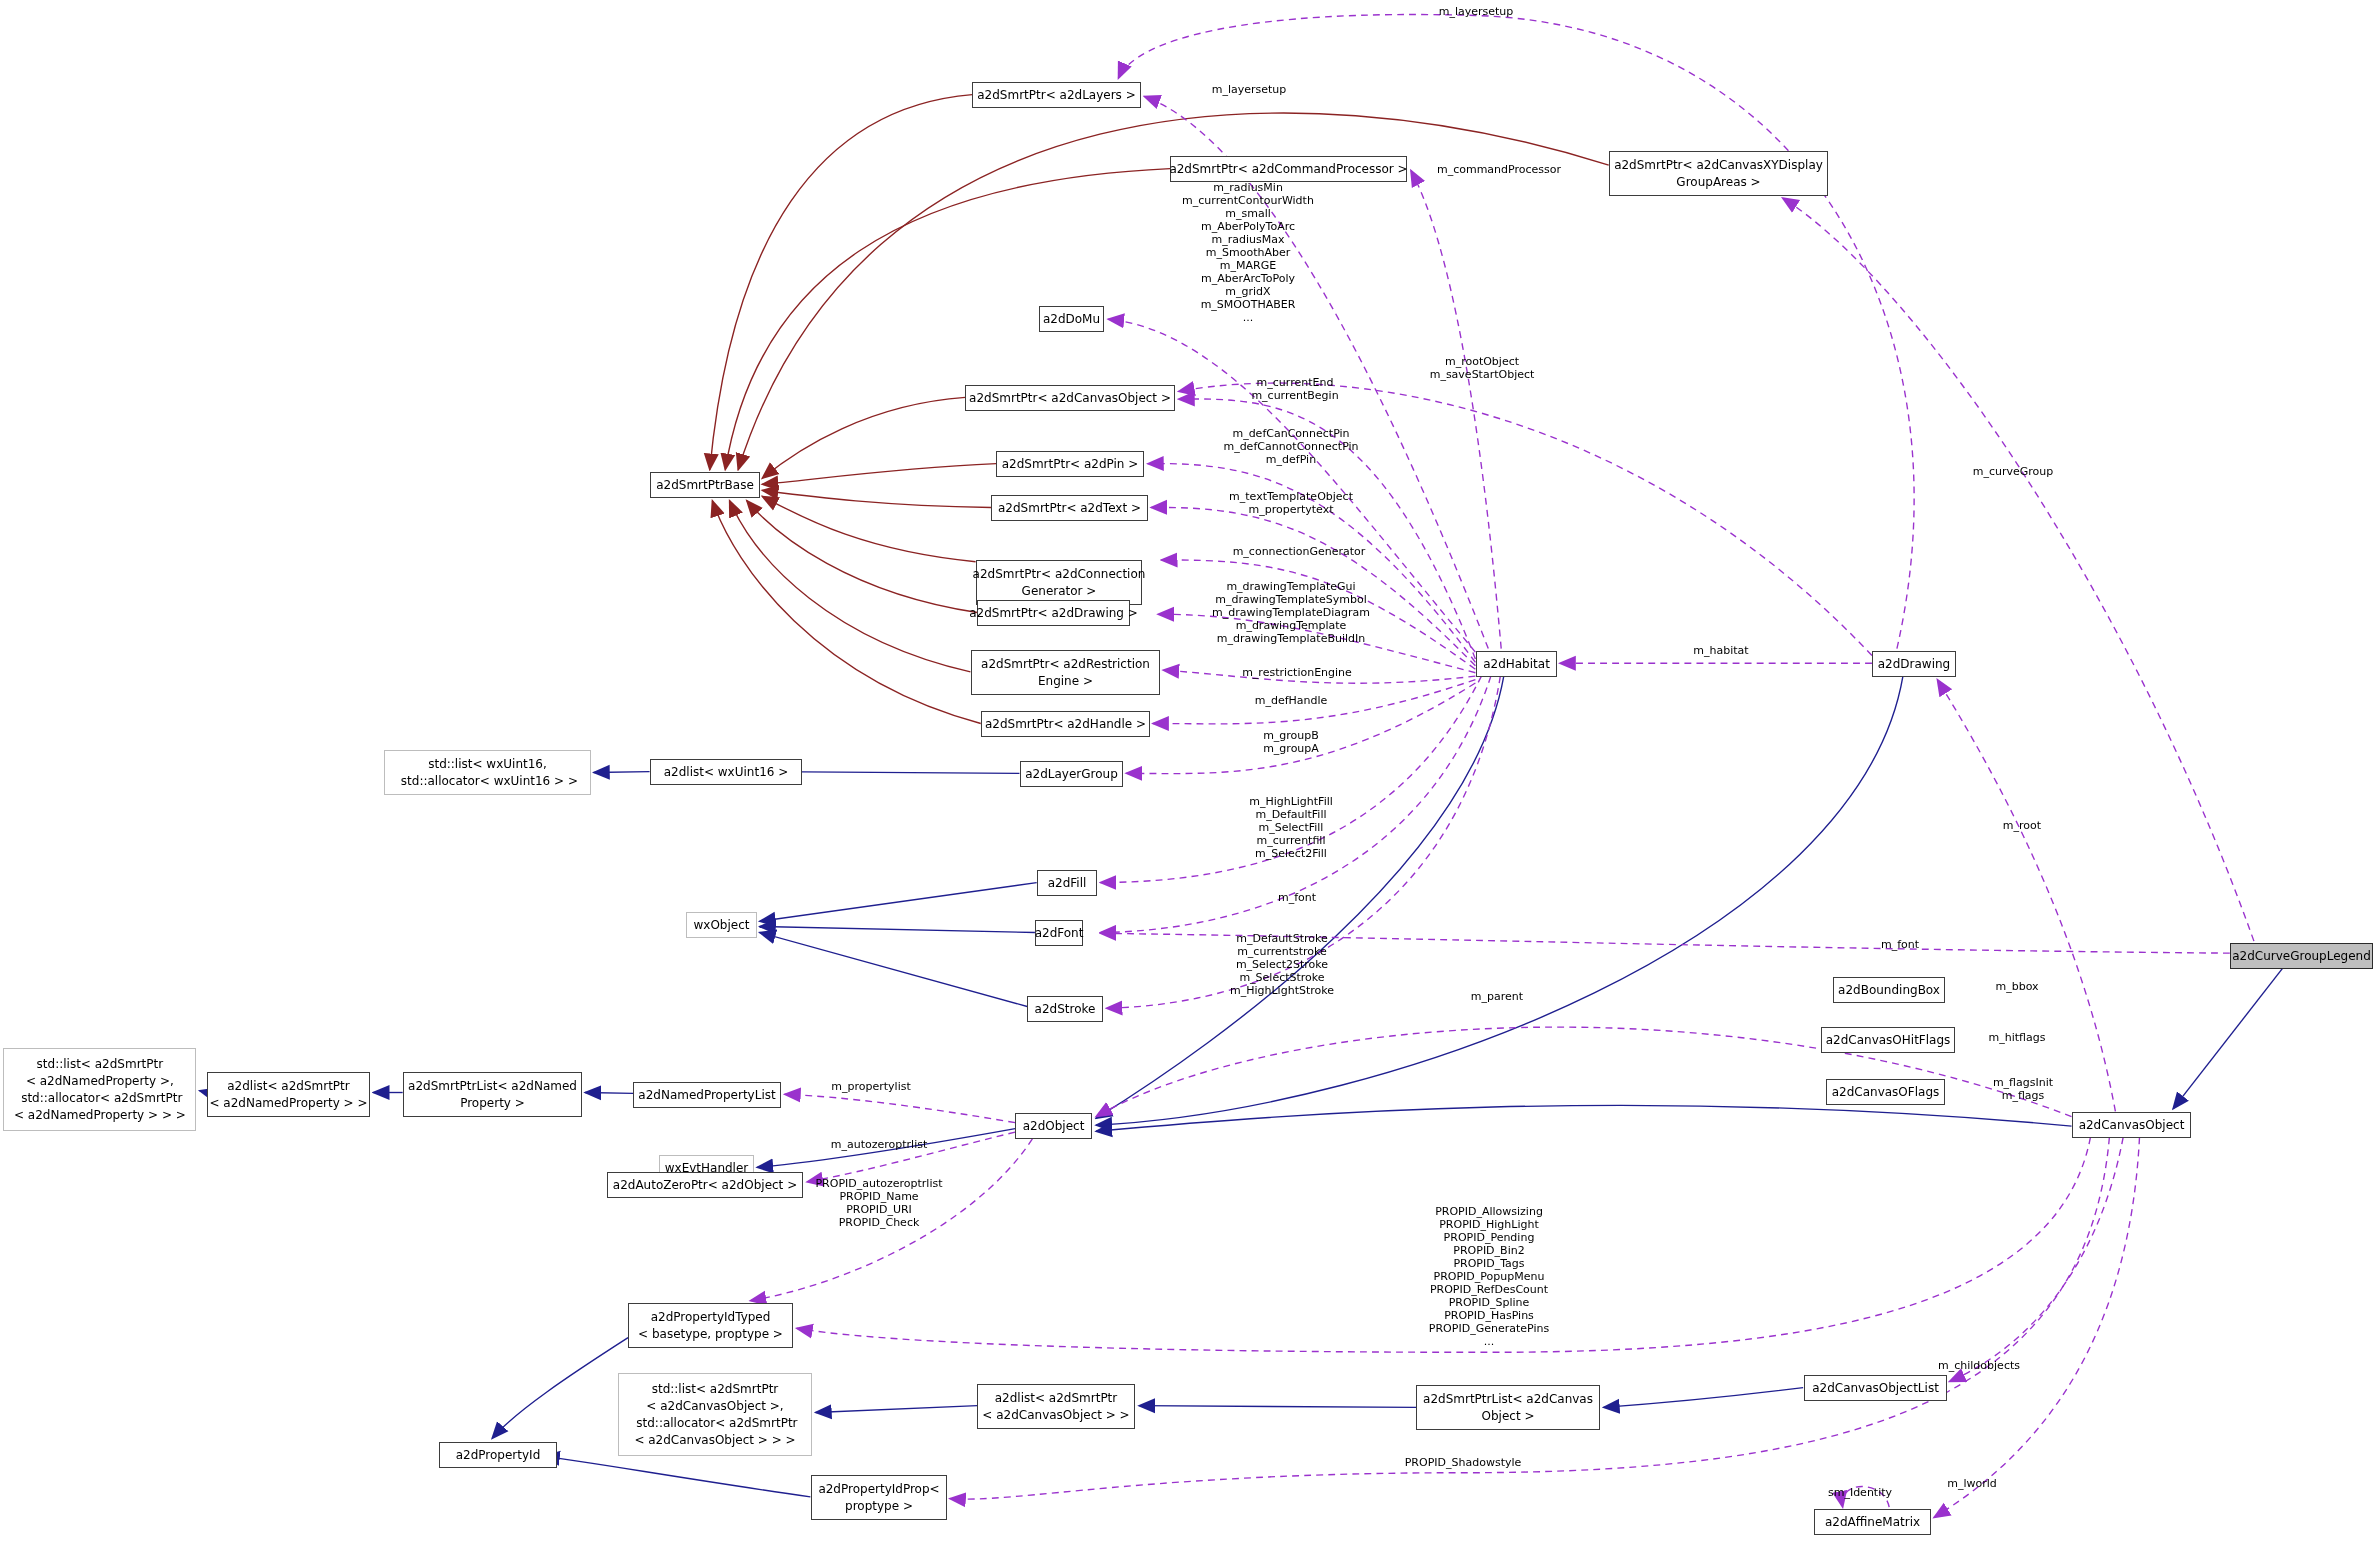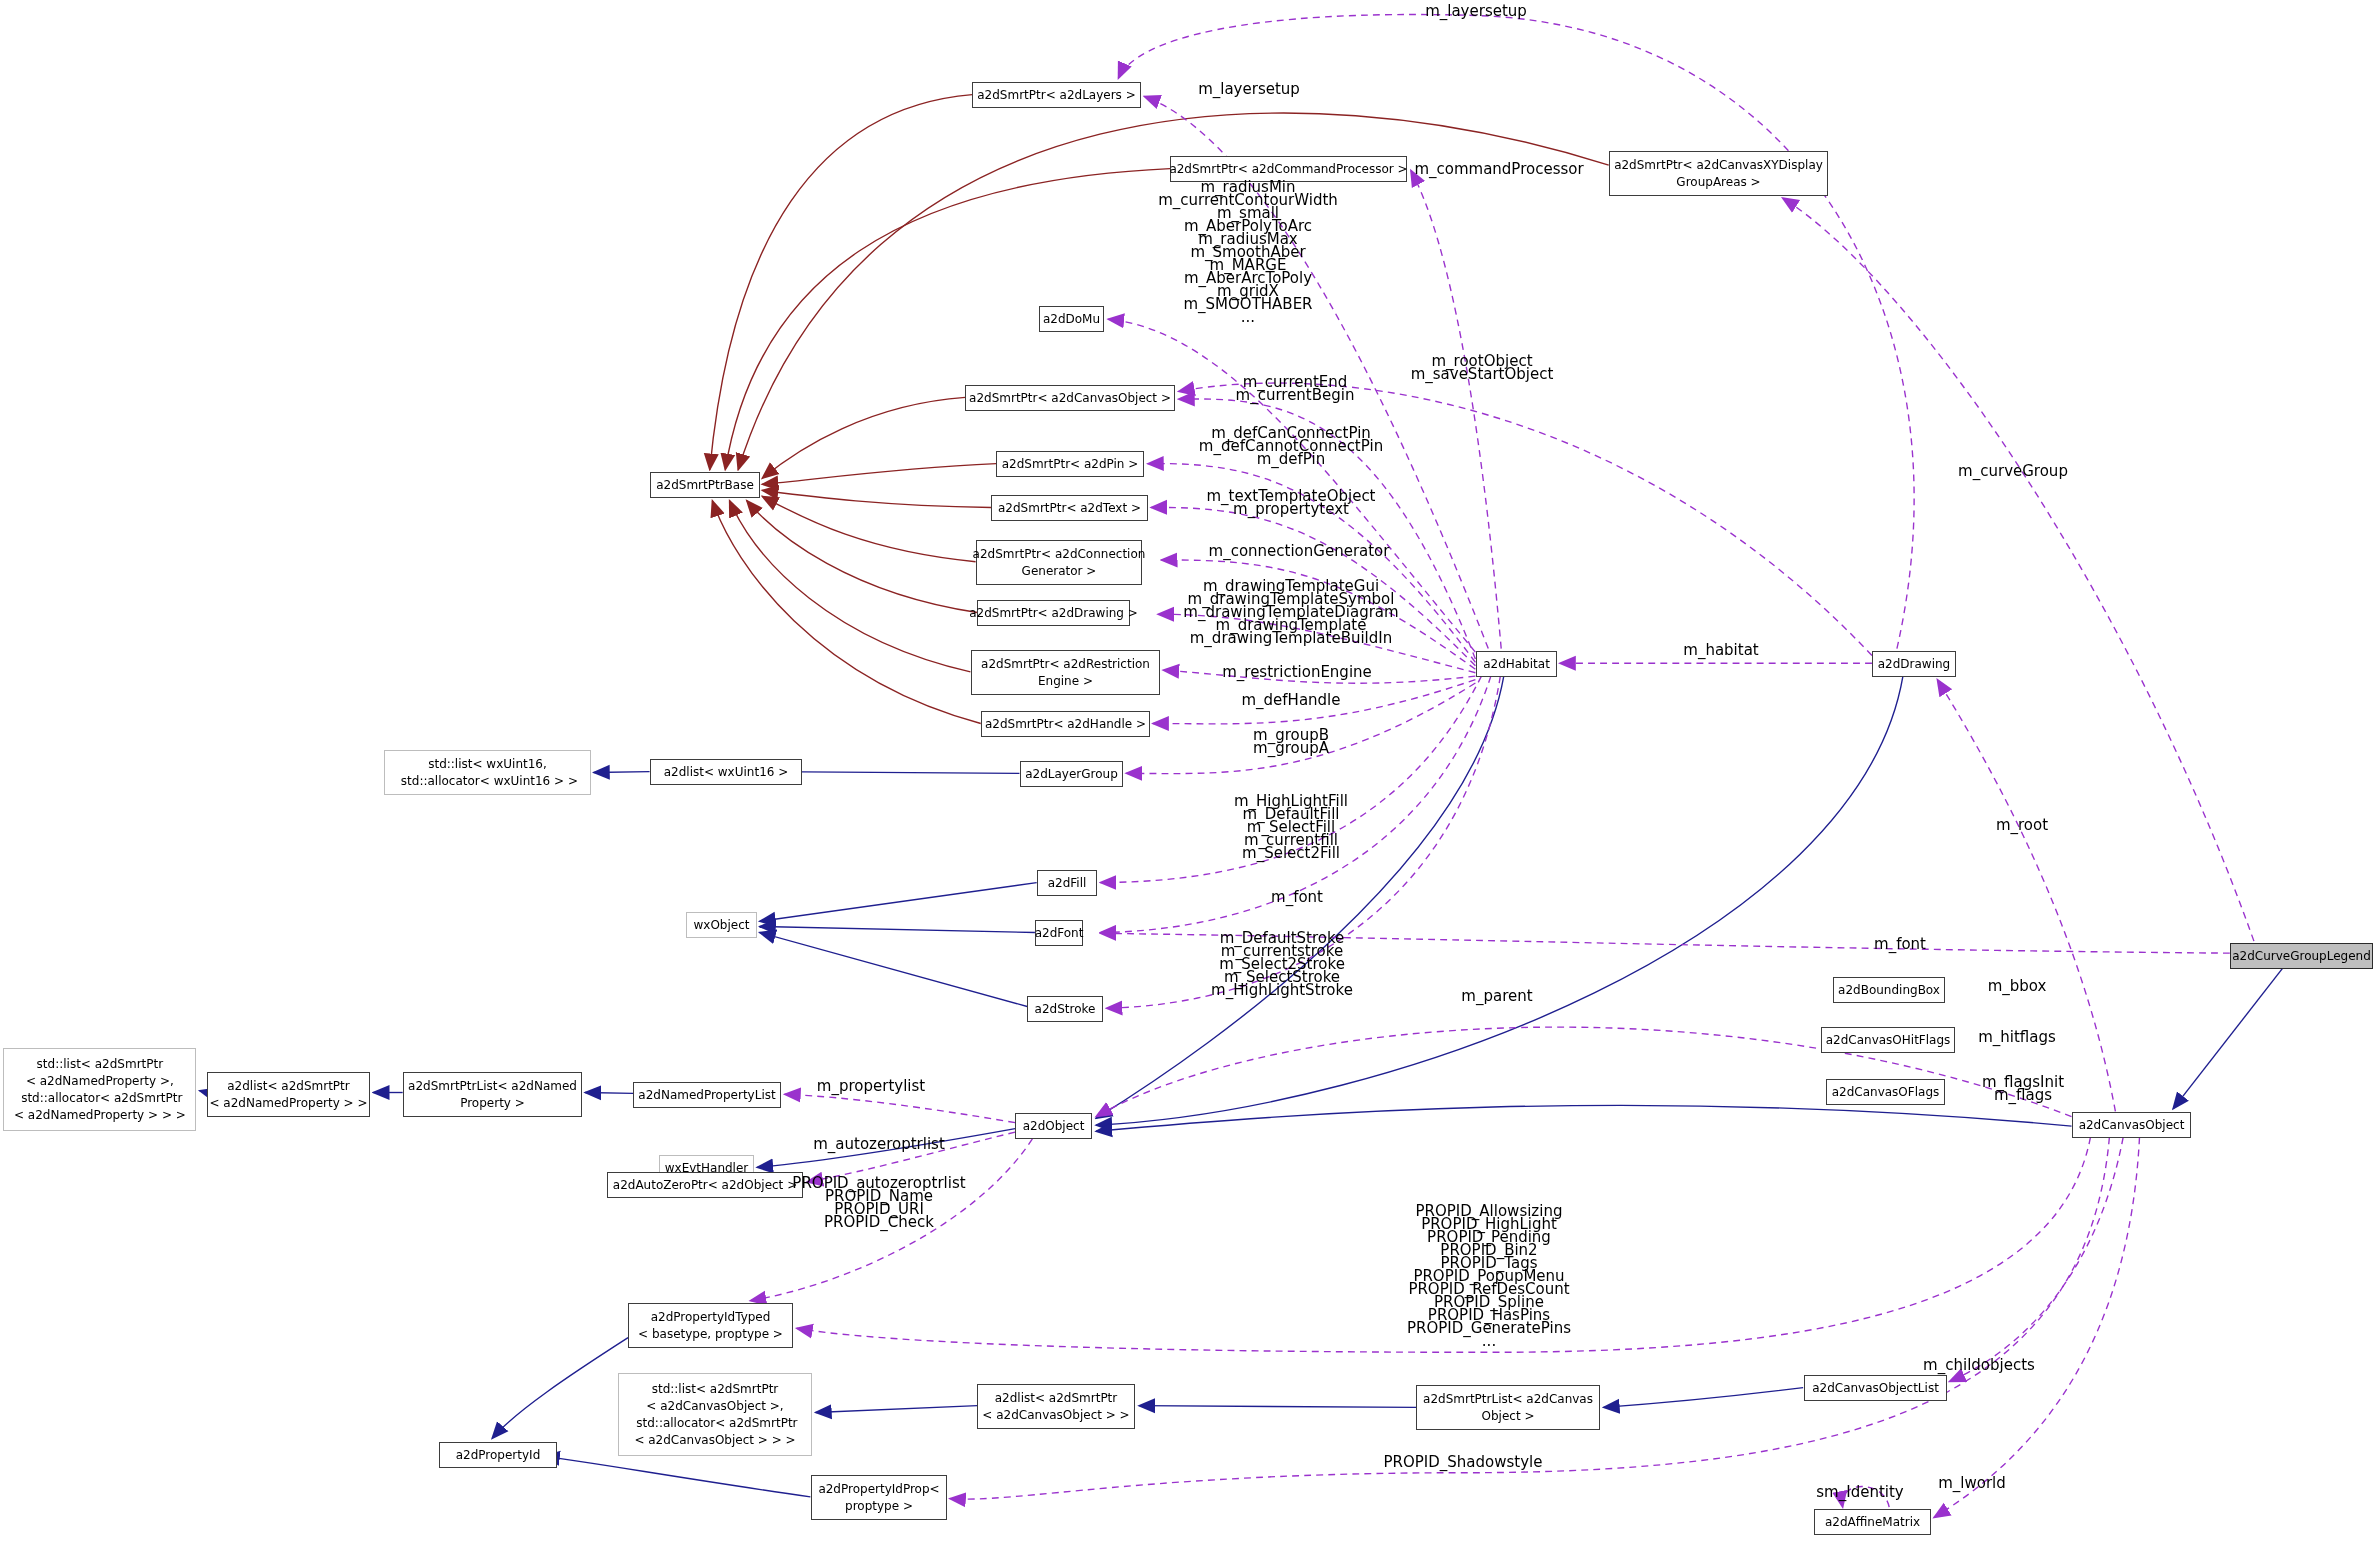--- a/index.html
+++ b/index.html
@@ -5,21 +5,21 @@
   html,body{margin:0;padding:0;background:#ffffff;}
   #stage{position:relative;width:2377px;height:1545px;background:#ffffff;overflow:hidden;
          font-family:"DejaVu Sans","Liberation Sans",sans-serif;}
   #wires{position:absolute;left:0;top:0;width:2377px;height:1545px;}
   .node{position:absolute;display:flex;align-items:center;justify-content:center;text-align:center;
         background:#ffffff;border:1.3px solid #3d3d3d;color:#000;font-size:12px;line-height:17px;
         box-sizing:border-box;white-space:pre;cursor:pointer;}
   .node.external{border:1.3px solid #bdbdbd;}
   .node.highlight{background:#bfbfbf;border:1.3px solid #2b2b2b;}
   .elabel{position:absolute;transform:translateX(-50%);text-align:center;color:#000;
-          font-size:15px;line-height:13px;white-space:pre;}
+          font-size:11px;line-height:13px;white-space:pre;}
   path.usage{stroke:#9a32cd;stroke-width:1.6;fill:none;stroke-dasharray:8 6;}
   path.inherit{stroke:#1f1f8f;stroke-width:1.6;fill:none;}
   path.template{stroke:#8b2323;stroke-width:1.6;fill:none;}
 </style>
 </head>
 <body>
 
 <div id="stage">
   <svg id="wires" viewBox="0 0 2763 1796">
     <defs>
@@ -93,21 +93,21 @@
     </svg>
 <div class="node" style="left: 650px; top: 472px; width: 110px; min-height: 26px;">a2dSmrtPtrBase</div>
     <div class="node" style="left: 972px; top: 82px; width: 169px; min-height: 26px;">a2dSmrtPtr&lt; a2dLayers &gt;</div>
     <div class="node" style="left: 1170px; top: 156px; width: 237px; min-height: 26px;">a2dSmrtPtr&lt; a2dCommandProcessor &gt;</div>
     <div class="node" style="left: 1609px; top: 151px; width: 219px; min-height: 45px;">a2dSmrtPtr&lt; a2dCanvasXYDisplay
 GroupAreas &gt;</div>
     <div class="node" style="left: 1039px; top: 306px; width: 65px; min-height: 26px;">a2dDoMu</div>
     <div class="node" style="left: 965px; top: 385px; width: 210px; min-height: 26px;">a2dSmrtPtr&lt; a2dCanvasObject &gt;</div>
     <div class="node" style="left: 996px; top: 451px; width: 148px; min-height: 26px;">a2dSmrtPtr&lt; a2dPin &gt;</div>
     <div class="node" style="left: 991px; top: 495px; width: 157px; min-height: 26px;">a2dSmrtPtr&lt; a2dText &gt;</div>
-    <div class="node" style="left: 976px; top: 540px; width: 166px; min-height: 45px;">a2dSmrtPtr&lt; a2dConnection
+    <div class="node" style="left: 976px; top: 560px; width: 166px; min-height: 45px;">a2dSmrtPtr&lt; a2dConnection
 Generator &gt;</div>
     <div class="node" style="left: 977px; top: 600px; width: 153px; min-height: 26px;">a2dSmrtPtr&lt; a2dDrawing &gt;</div>
     <div class="node" style="left: 971px; top: 650px; width: 189px; min-height: 45px;">a2dSmrtPtr&lt; a2dRestriction
 Engine &gt;</div>
     <div class="node" style="left: 981px; top: 711px; width: 169px; min-height: 26px;">a2dSmrtPtr&lt; a2dHandle &gt;</div>
     <div class="node" style="left: 1020px; top: 761px; width: 103px; min-height: 26px;">a2dLayerGroup</div>
     <div class="node external" style="left: 384px; top: 750px; width: 207px; min-height: 45px;">std::list&lt; wxUint16,
  std::allocator&lt; wxUint16 &gt; &gt;</div>
     <div class="node" style="left: 650px; top: 759px; width: 152px; min-height: 26px;">a2dlist&lt; wxUint16 &gt;</div>
     <div class="node external" style="left: 686px; top: 912px; width: 71px; min-height: 26px;">wxObject</div>

